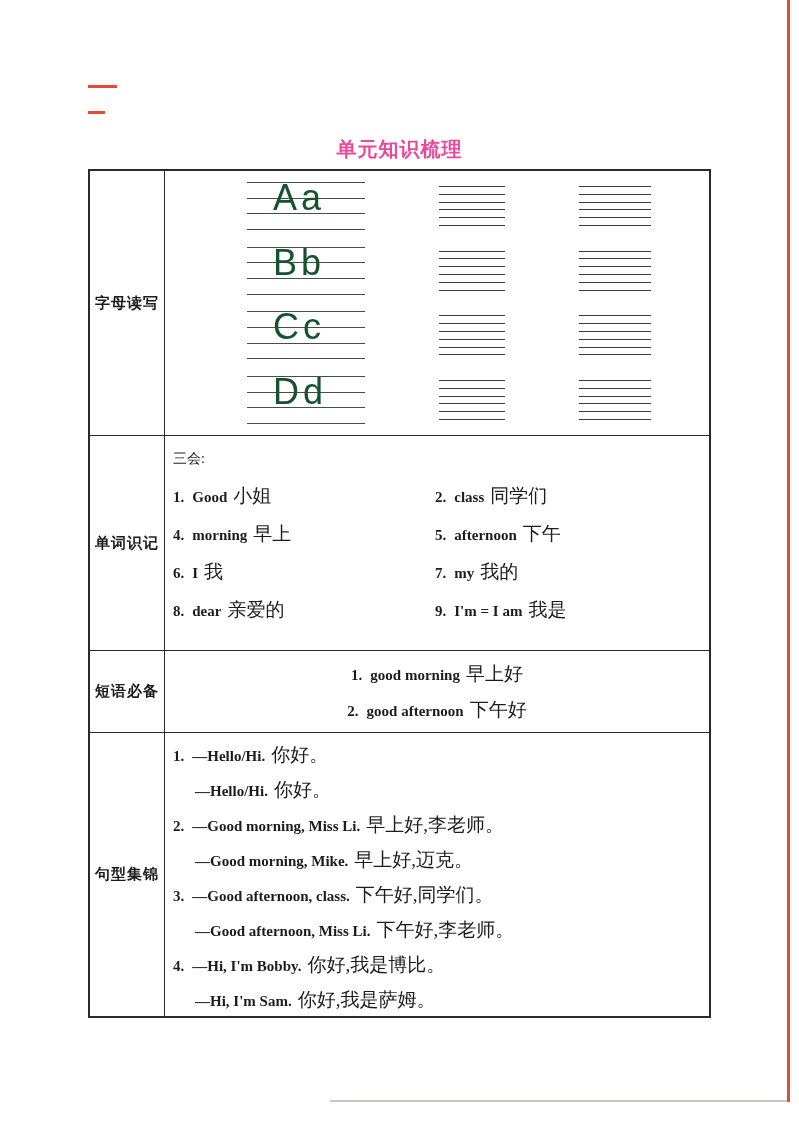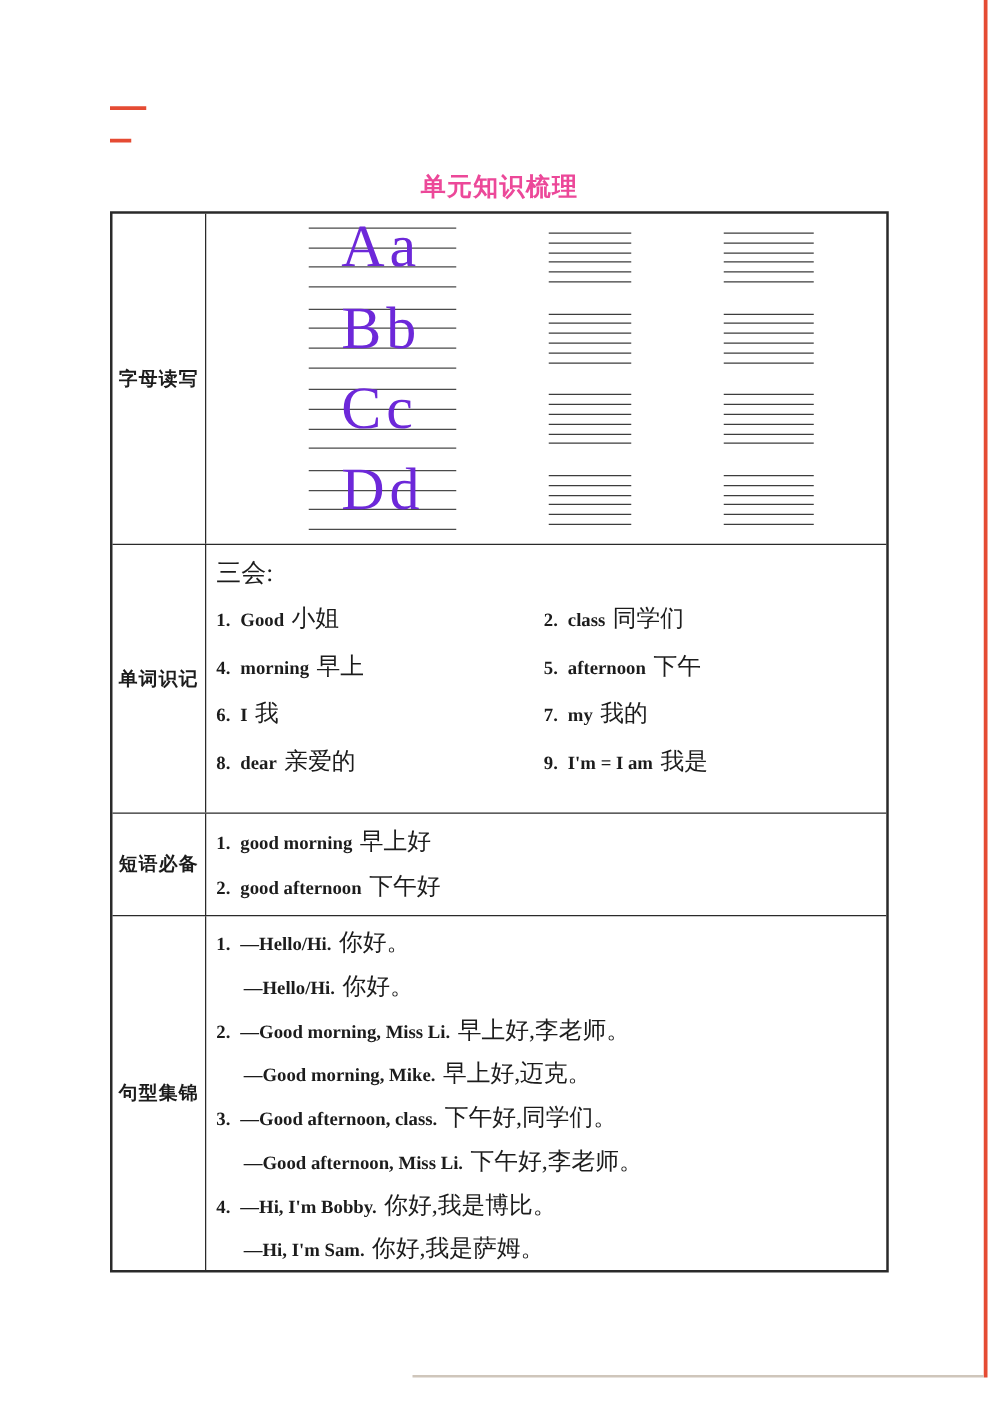--- a/index.html
+++ b/index.html
@@ -31,38 +31,38 @@
   .row-sentences{height:283px;}
 
   
   .letters-area{display:flex;height:100%;padding:11px 58px 11px 82px;justify-content:space-between;}
   .lcol{display:flex;flex-direction:column;justify-content:space-between;height:100%;}
   .lcol-model{width:118px;}
   .lcol-p1{width:66px;}
   .lcol-p2{width:72px;}
   .guide4{position:relative;height:48px;display:flex;flex-direction:column;justify-content:space-between;}
   .guide4 i{display:block;height:0;border-top:1px solid #4a4a4a;}
-  .model-letters{position:absolute;left:26px;top:-8px;line-height:48px;font-size:48px;
-                 font-family:Liberation Serif, serif;font-weight:normal;color:#6d28d9;letter-spacing:4px;}
+  .model-letters{position:absolute;left:26px;top:-8px;line-height:48px;font-size:36px;
+                 font-family:Liberation Sans, sans-serif;font-weight:normal;color:#14532d;letter-spacing:4px;}
   .pgroup{height:48px;display:flex;align-items:center;}
   .guide6{width:100%;height:40px;display:flex;flex-direction:column;justify-content:space-between;}
   .guide6 i{display:block;height:0;border-top:1px solid #3d3d3d;}
 
   
   .words-area{padding:13px 8px 0 8px;font-size:15px;}
-  .sanhui{font-size:20px;line-height:20px;margin-bottom:16px;}
+  .sanhui{font-size:14px;line-height:20px;margin-bottom:16px;}
   .words-grid{display:grid;grid-template-columns:262px auto;row-gap:15px;}
   .word-item{line-height:21px;white-space:nowrap;}
 
   .num{font-weight:bold;margin-right:8px;font-family:"Liberation Serif",serif;}
   .en{font-weight:bold;font-family:"Liberation Serif",serif;}
   .zh{margin-left:6px;font-size:19px;}
 
   
-  .phrases-area{padding:12px 8px 0 8px;font-size:15px;}
+  .phrases-area{padding:12px 8px 0 8px;font-size:15px;text-align:center;}
   .phrase-line{line-height:21px;margin-bottom:13px;white-space:nowrap;}
 
   
   .sent-area{padding:11px 8px 0 8px;font-size:15px;}
   .sent-line{line-height:21px;margin-bottom:12px;white-space:nowrap;}
   .sent-cont{padding-left:22px;}
 </style>
 </head>
 <body>
 

